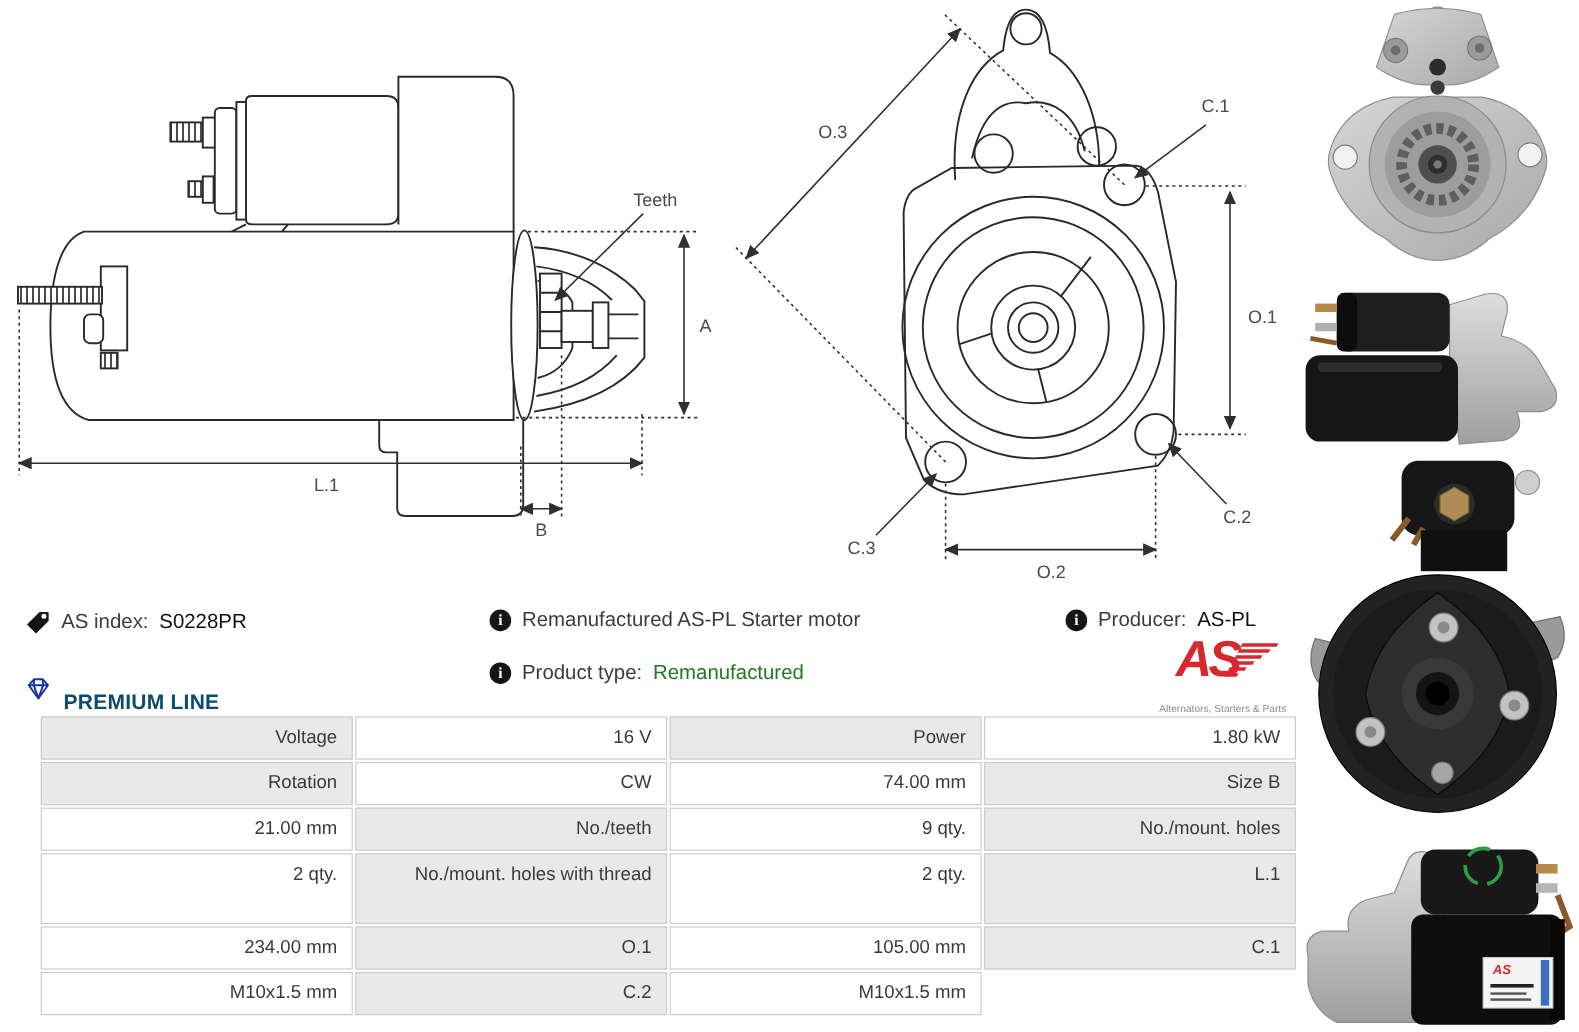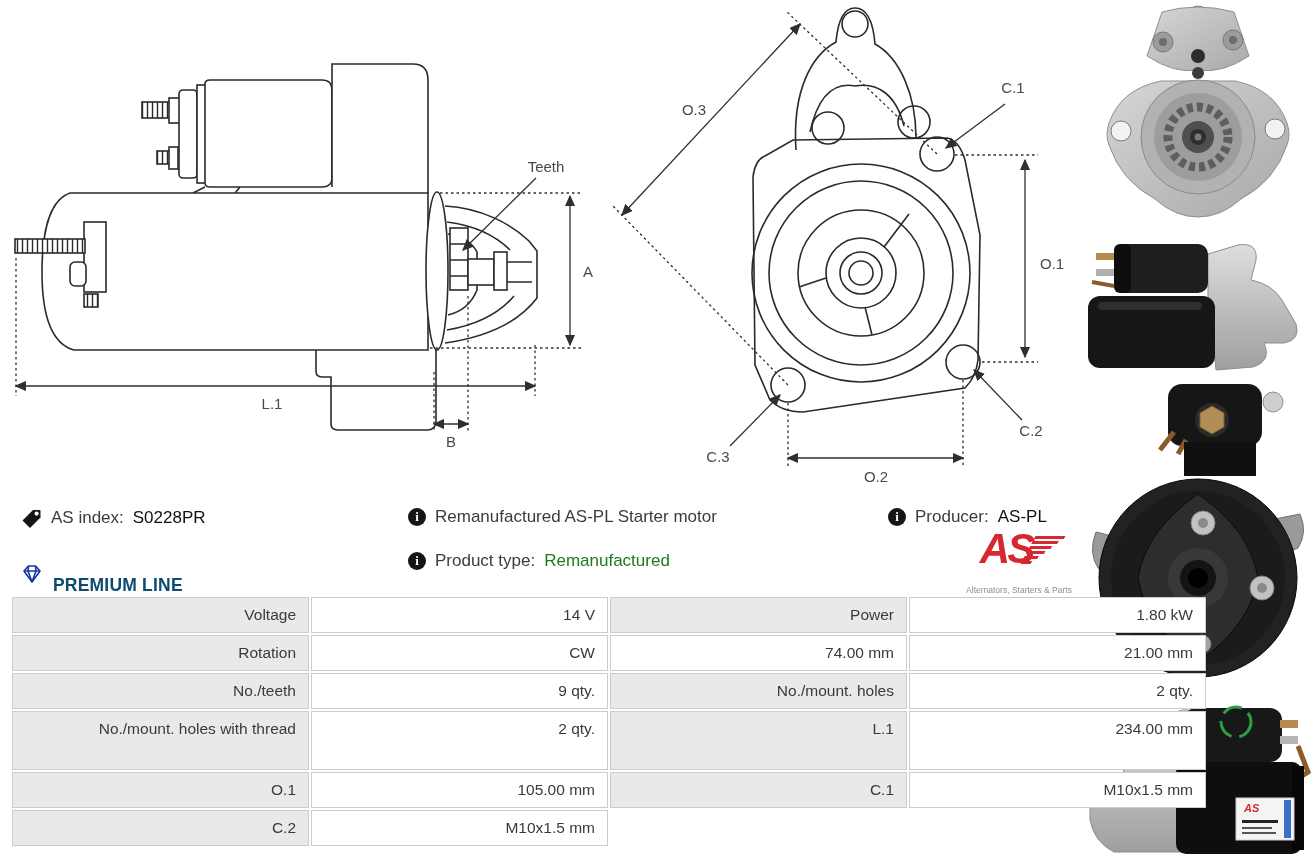--- a/index.html
+++ b/index.html
@@ -21,21 +21,21 @@
   .as-logo{position:absolute;left:960px;top:529px;width:118px;text-align:center;}
   .as-mark{display:flex;justify-content:center;align-items:flex-end;height:37px;}
   .as-mark .as-txt{font-size:42px;line-height:34px;font-weight:700;font-style:italic;
                    color:#d7282f;letter-spacing:-3px;}
   .as-stripes{display:flex;flex-direction:column;align-items:flex-start;gap:2px;
               margin-left:-4px;margin-bottom:2px;transform:skewX(-28deg);}
   .as-stripes i{display:block;height:3px;background:#d7282f;}
   .as-tagline{font-size:8.5px;color:#8d8d8d;margin-top:19px;white-space:nowrap;}
 
   
-  .spec{position:absolute;left:12px;top:597px;width:1194px;display:grid;
+  .spec{position:absolute;left:34px;top:597px;width:1046px;display:grid;
         grid-template-columns:repeat(4,1fr);grid-template-rows:36px 36px 36px 59px 36px 36px;
         gap:2px;font-size:15.5px;color:#3a3a3a;}
   .cell{border:1px solid #ccc;text-align:right;padding:7px 12px 0 8px;line-height:20px;
         box-sizing:border-box;overflow:hidden;}
   .lab{background:#e9e9e9;}
   .val{background:#fff;}
 
   
   .draw{position:absolute;}
   .photos{position:absolute;left:1082px;top:0;width:234px;height:860px;}
@@ -310,28 +310,29 @@
         <i style="width:18px"></i>
           <i style="width:14px"></i>
           <i style="width:10px"></i>
       </span>
     </div>
     <div class="as-tagline">Alternators, Starters &amp; Parts</div>
   </div>
 
   <div class="spec">
     <div class="cell lab">Voltage</div>
-    <div class="cell val">14 V</div>
+    <div class="cell val">16 V</div>
     <div class="cell lab">Power</div>
     <div class="cell val">1.80 kW</div>
 
     <div class="cell lab">Rotation</div>
     <div class="cell val">CW</div>
     <div class="cell val">74.00 mm</div>
 
+    <div class="cell lab">Size B</div>
     <div class="cell val">21.00 mm</div>
     <div class="cell lab">No./teeth</div>
     <div class="cell val">9 qty.</div>
 
     <div class="cell lab">No./mount. holes</div>
     <div class="cell val">2 qty.</div>
     <div class="cell lab">No./mount. holes with thread</div>
     <div class="cell val">2 qty.</div>
 
     <div class="cell lab">L.1</div>

